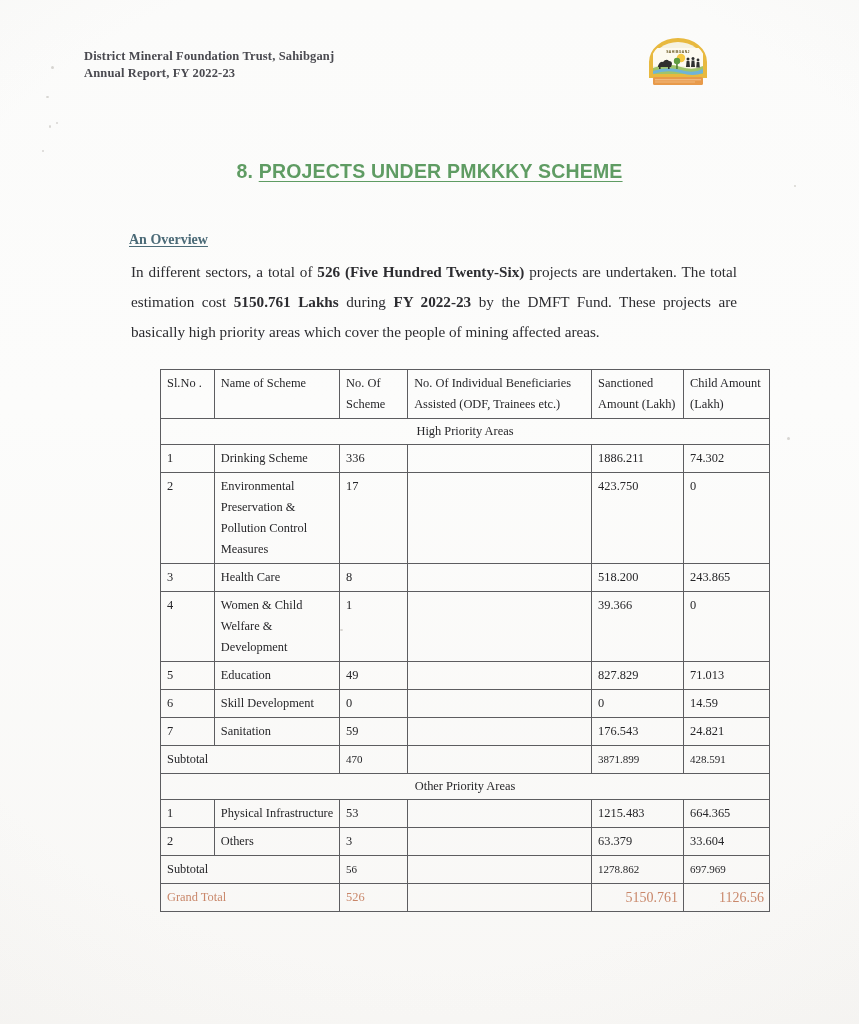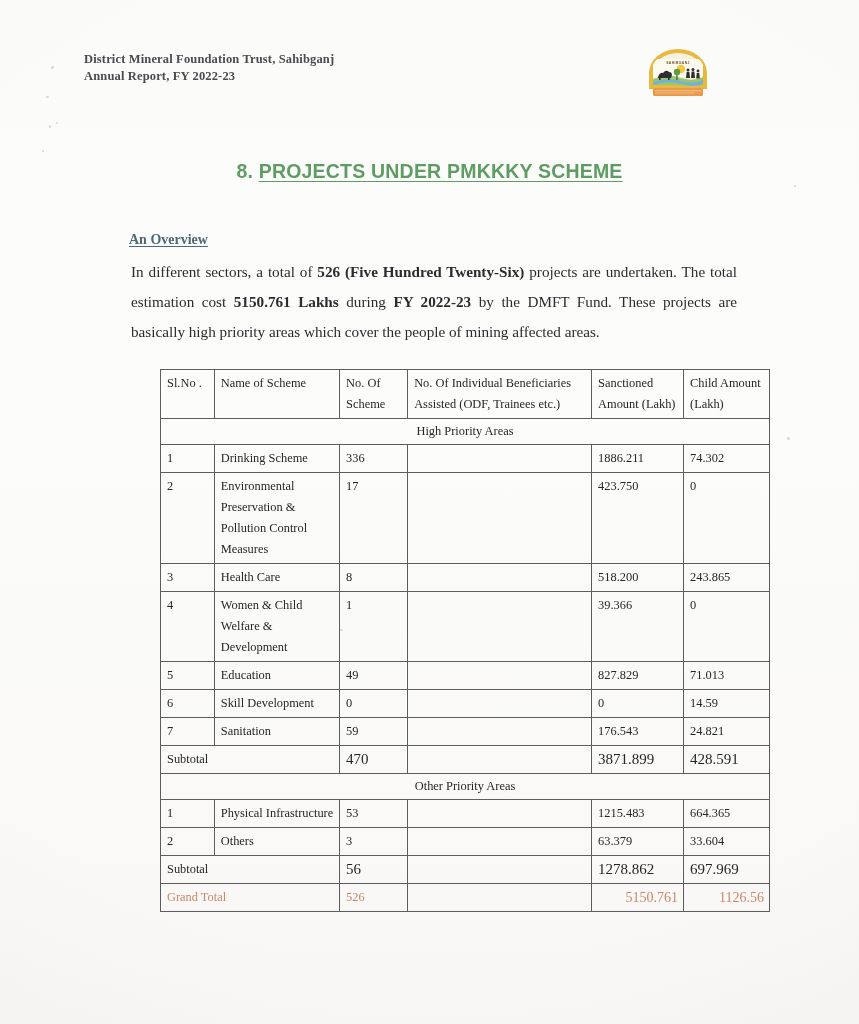--- a/index.html
+++ b/index.html
@@ -39,22 +39,21 @@
   }
 
   
   .doc-header {
     position: absolute;
     left: 84px;
     top: 40px;
     width: 680px;
     display: flex;
     justify-content: space-between;
-    align-items: flex-start;
-    margin-top: 11px;
+    align-items: center;
   }
   .header-text {
     font-family: "Liberation Serif", serif;
     font-weight: bold;
     font-size: 12.5px;
     line-height: 17px;
     color: #4a4a50;
     letter-spacing: .15px;
   }
   .header-text div { white-space: nowrap; }
@@ -143,21 +142,21 @@
     line-height: 24px;
   }
   .band {
     text-align: center !important;
     font-weight: bold;
     font-size: 12.4px;
     padding: 2px 0 2px 0 !important;
     line-height: 18px;
   }
   .subtotal td { font-weight: bold; }
-  .subtotal .big { font-size: 15px; }
+  .subtotal .big { font-size: 11px; }
   .grand td {
     font-weight: bold;
     color: #c9876a;
   }
   .grand .gbig { font-size: 14px; text-align: right; }
   .justify-cell {
     text-align: justify;
     text-align-last: justify;
     margin-left: 41px;
   }

